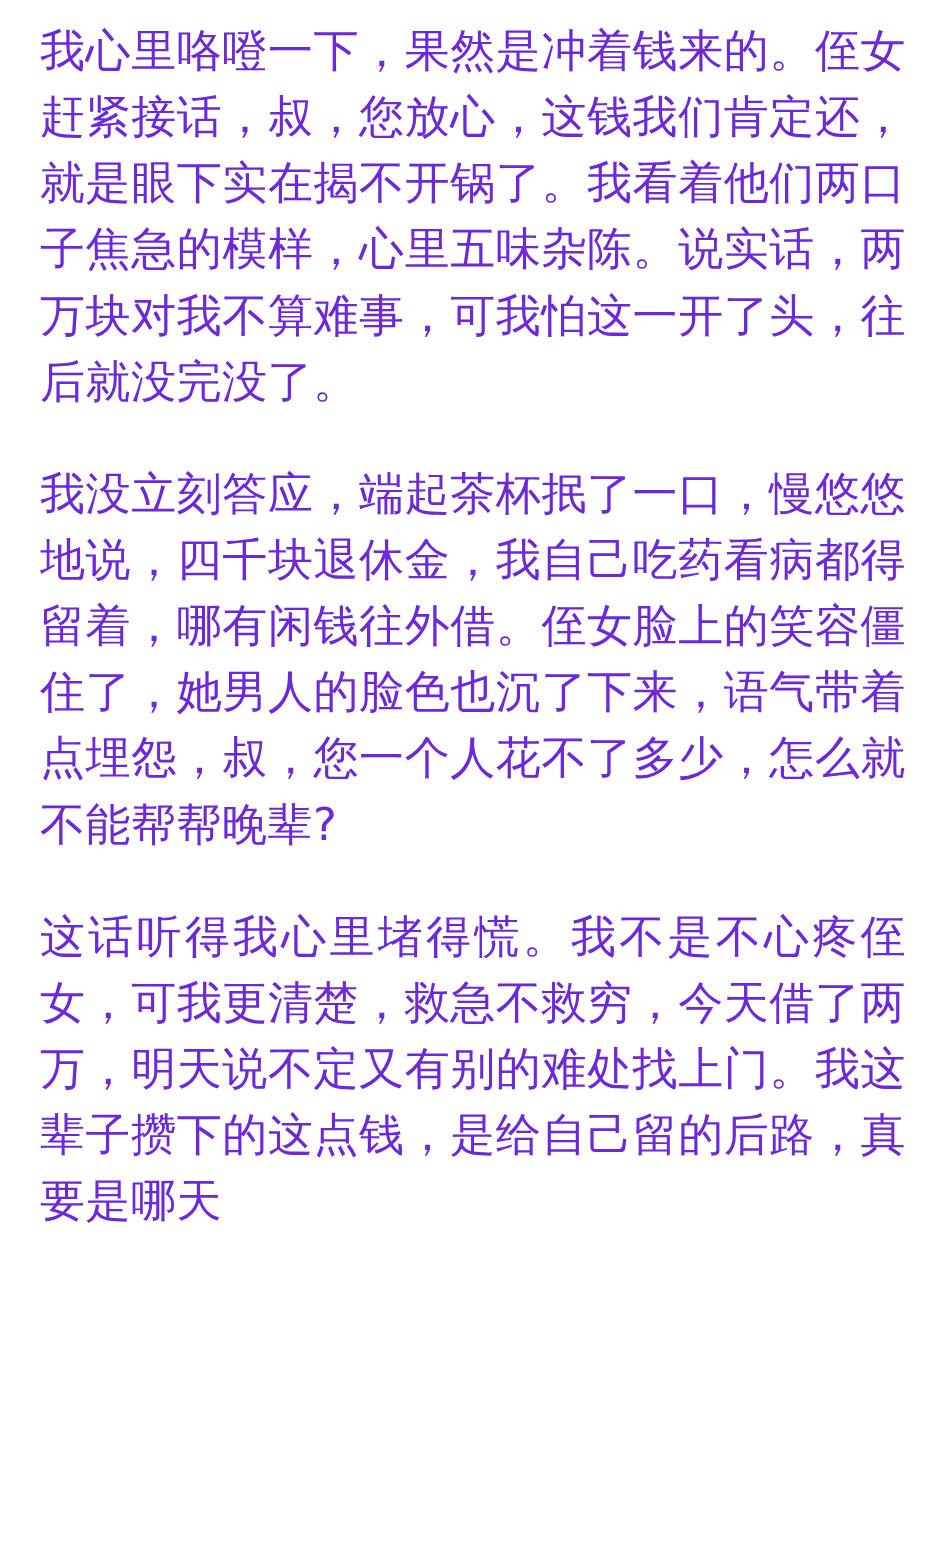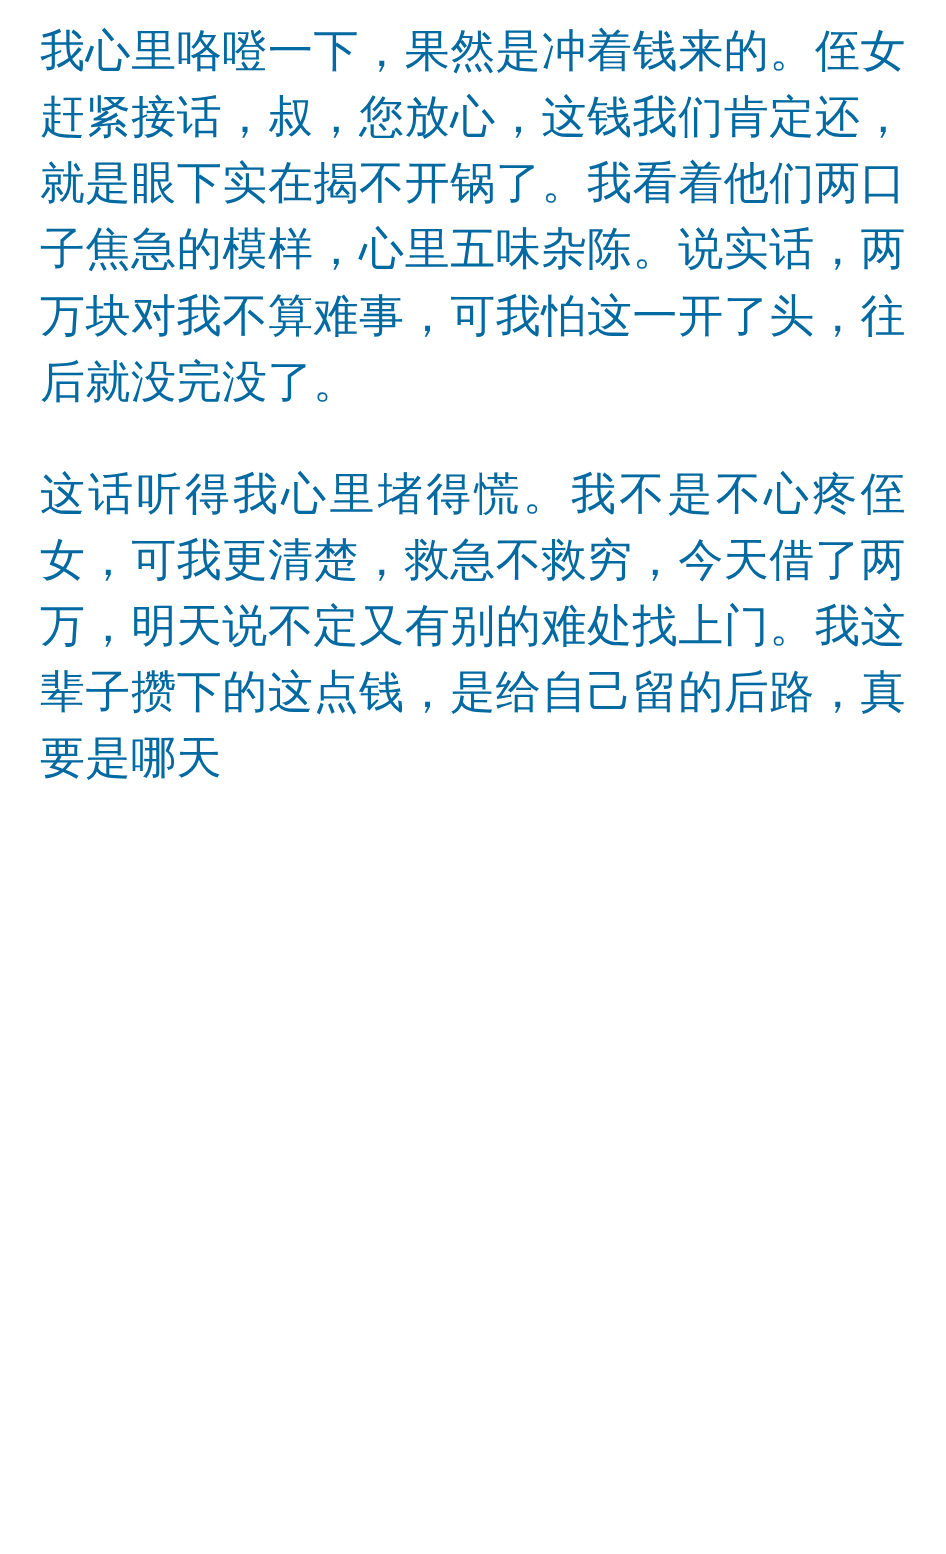--- a/index.html
+++ b/index.html
@@ -15,30 +15,31 @@
   }
   .article {
     box-sizing: border-box;
     width: 946px;
     padding: 18px 40px 0 40px;
   }
   .para {
     margin: 0 0 46px 0;
     font-size: 45px;
     line-height: 1.47;
-    color: #0369a1;
+    color: #6d28d9;
     font-weight: 500;
     letter-spacing: 0.5px;
     text-align: justify;
     text-justify: inter-ideograph;
     word-break: break-all;
   }
   .para:last-child {
     margin-bottom: 16px;
   }
 </style>
 </head>
 <body>
 
 <div class="article">
   <p class="para">我心里咯噔一下，果然是冲着钱来的。侄女赶紧接话，叔，您放心，这钱我们肯定还，就是眼下实在揭不开锅了。我看着他们两口子焦急的模样，心里五味杂陈。说实话，两万块对我不算难事，可我怕这一开了头，往后就没完没了。</p>
+  <p class="para">我没立刻答应，端起茶杯抿了一口，慢悠悠地说，四千块退休金，我自己吃药看病都得留着，哪有闲钱往外借。侄女脸上的笑容僵住了，她男人的脸色也沉了下来，语气带着点埋怨，叔，您一个人花不了多少，怎么就不能帮帮晚辈?</p>
   <p class="para">这话听得我心里堵得慌。我不是不心疼侄女，可我更清楚，救急不救穷，今天借了两万，明天说不定又有别的难处找上门。我这辈子攒下的这点钱，是给自己留的后路，真要是哪天</p>
 </div>
 
 </body></html>

